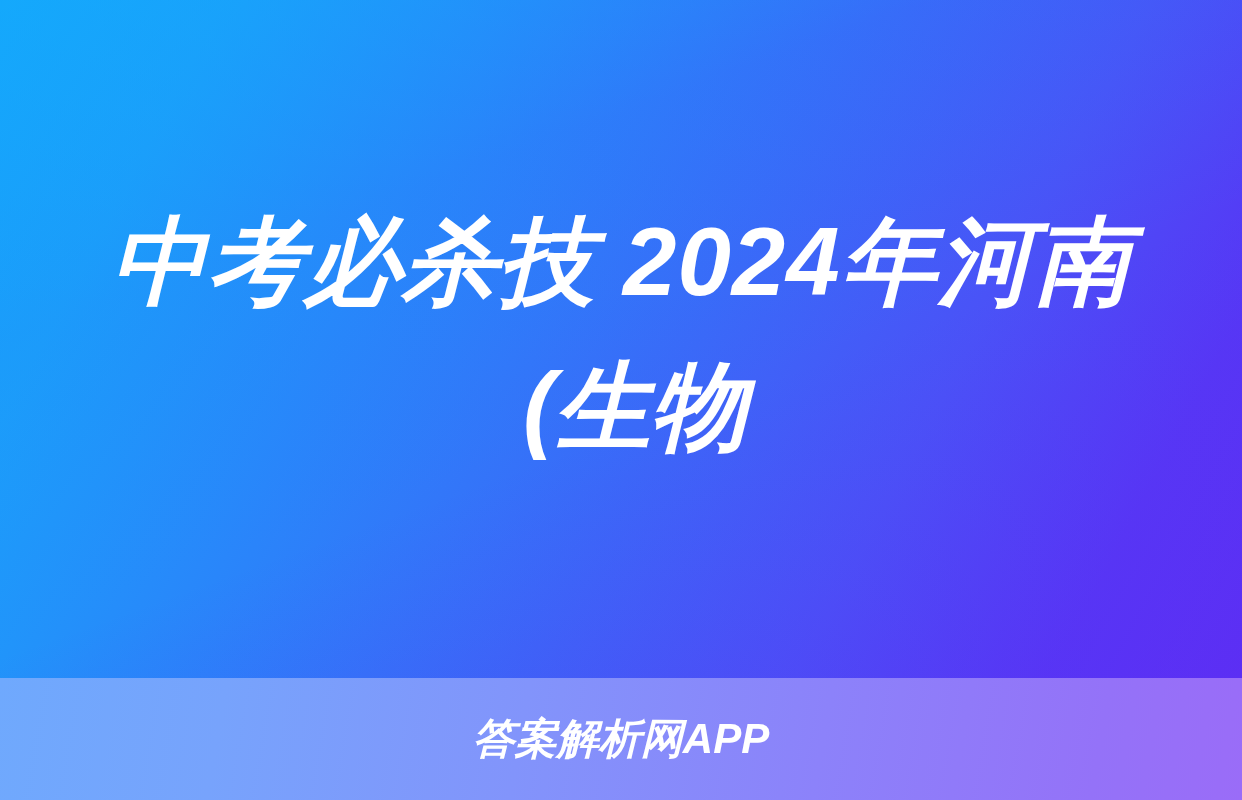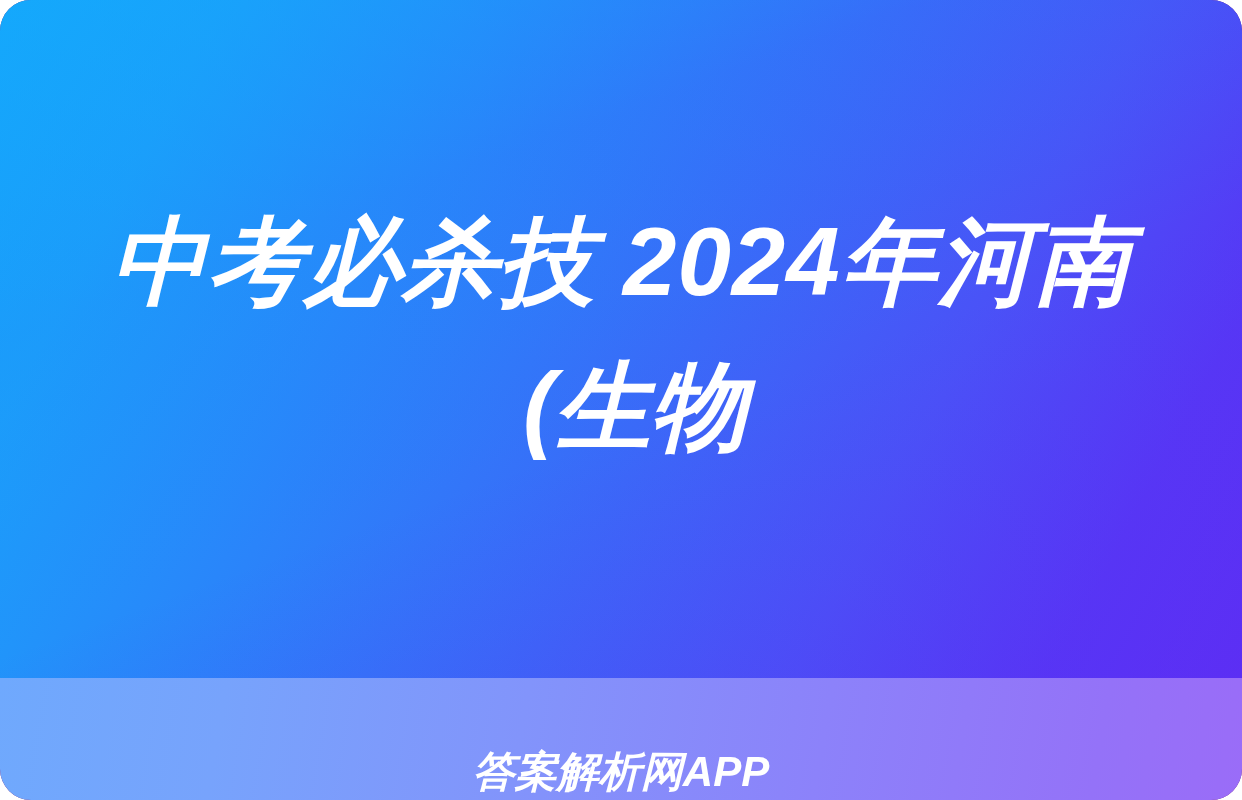--- a/index.html
+++ b/index.html
@@ -11,21 +11,20 @@
   body {
     font-family: "Liberation Sans", "DejaVu Sans", sans-serif;
   }
 
   #poster {
     position: relative;
     width: 1242px;
     height: 800px;
     overflow: hidden;
     background: #701a75;
-    border-radius: 31px;
   }
 
   
   .hero-band {
     position: absolute;
     left: 0;
     top: 0;
     width: 1242px;
     height: 678px;
     background:
@@ -100,21 +99,21 @@
   .title-line.l3 { letter-spacing: 0px; margin-left: 28px; }
 
   
   .watermark {
     position: absolute;
     left: 0;
     top: 678px;
     width: 1242px;
     height: 122px;
     display: flex;
-    align-items: flex-end;
+    align-items: center;
     justify-content: center;
     z-index: 4;
   }
   .watermark-text {
     color: #ffffff;
     font-size: 42px;
     font-weight: 700;
     font-style: italic;
     letter-spacing: 0px;
     white-space: nowrap;

